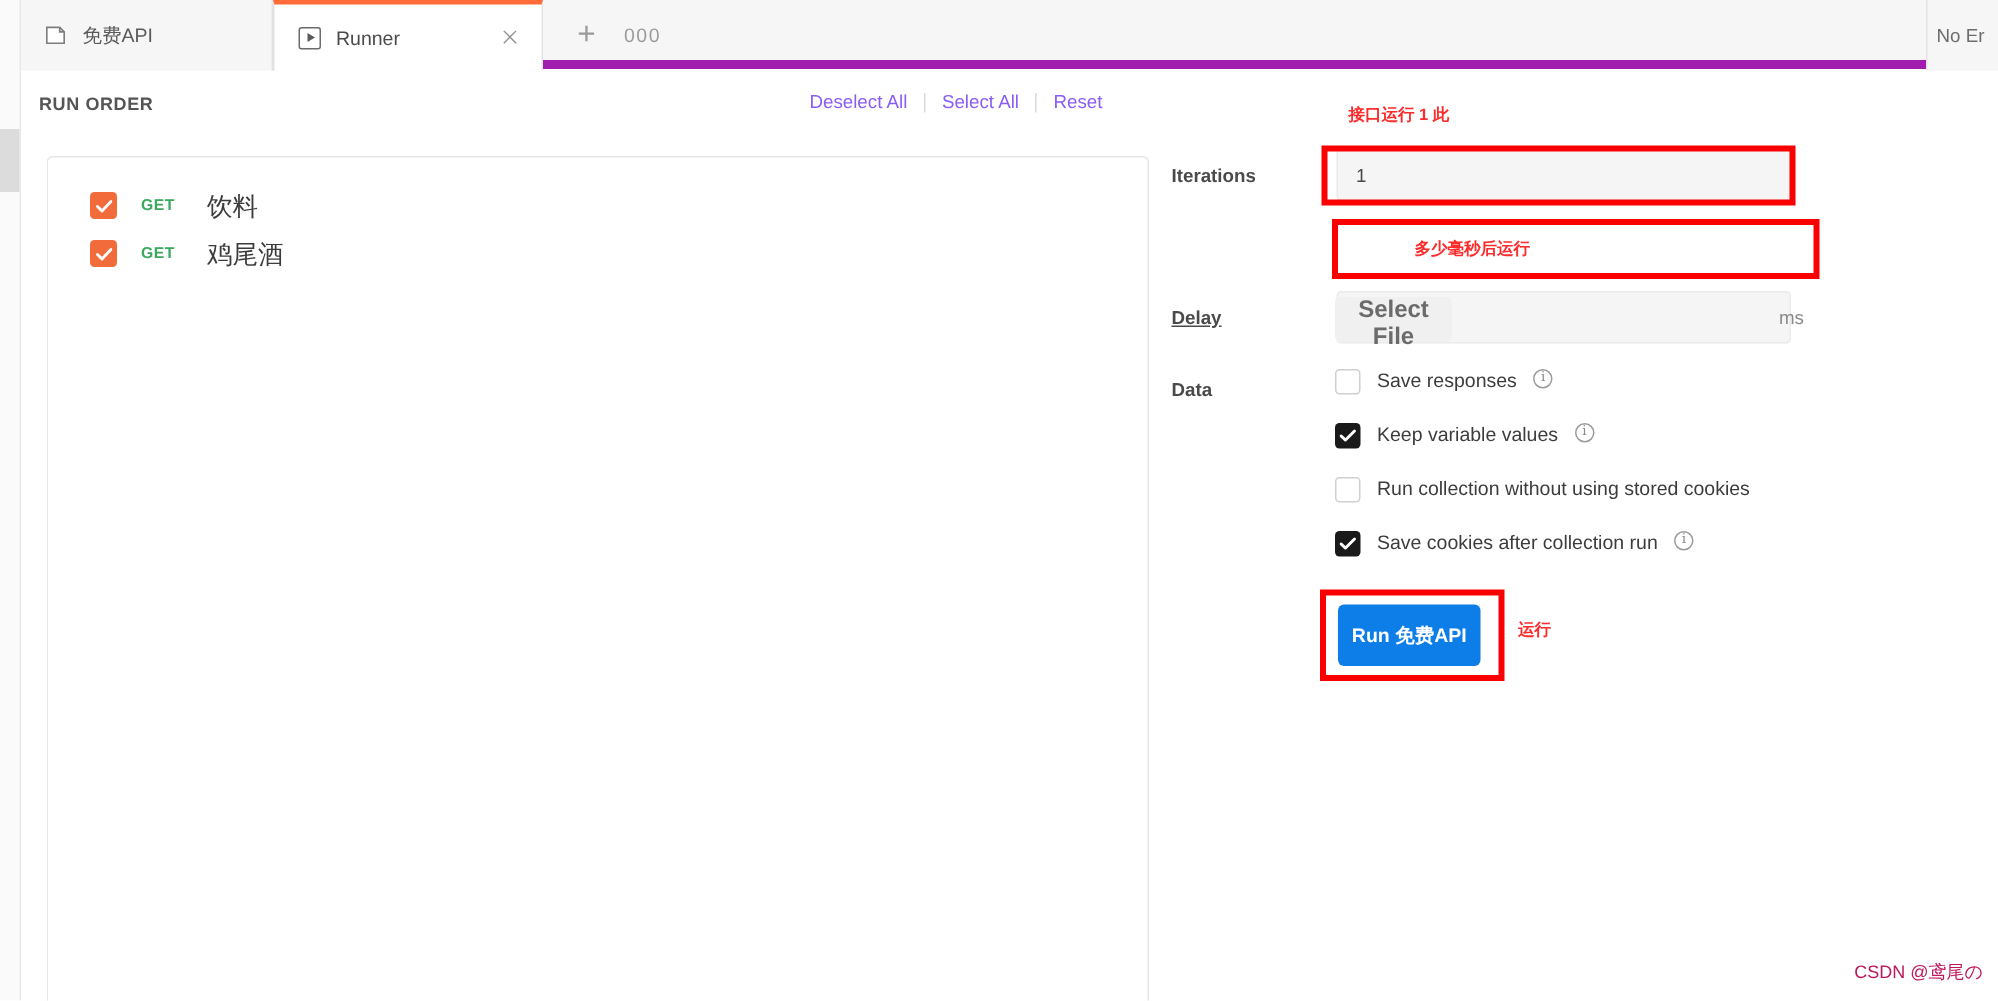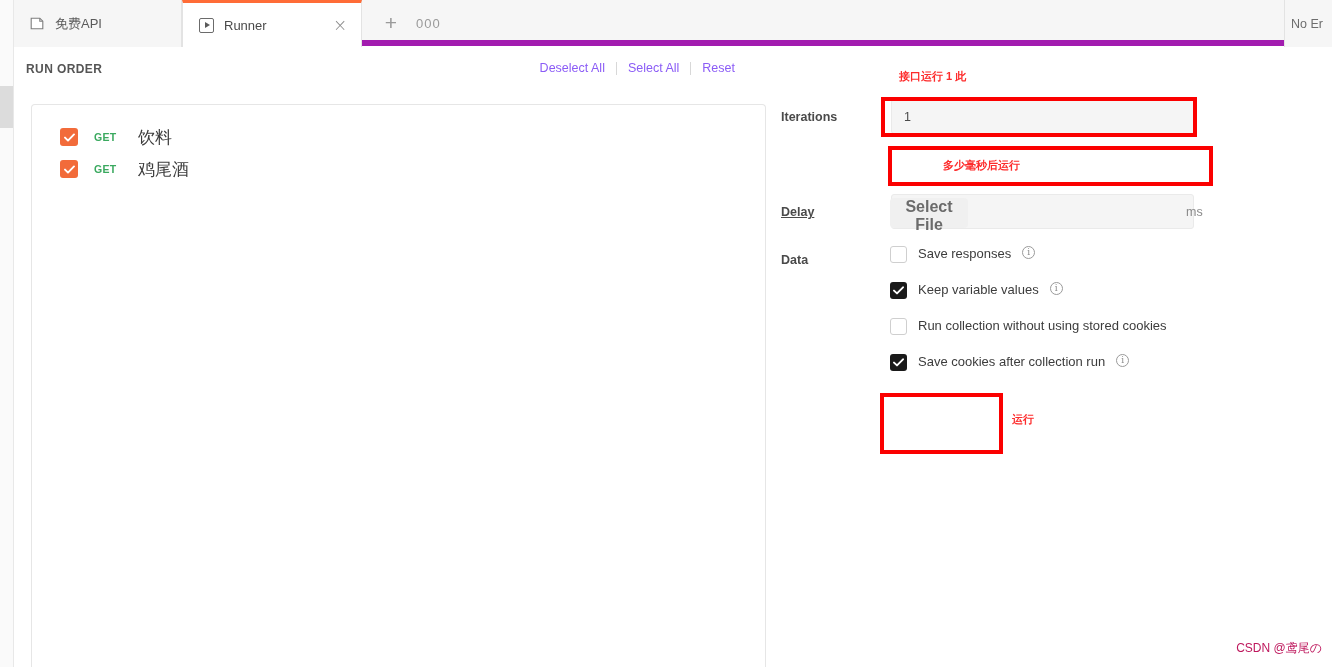--- a/index.html
+++ b/index.html
@@ -291,20 +291,21 @@
   <div class="opt-row" style="top:354px;">
     <span class="cb-box on">
       <svg width="11" height="9" viewBox="0 0 11 9">
         <path d="M1 4.6L4 7.4L10 1.3" fill="none" stroke="#fff" stroke-width="1.9" stroke-linecap="round" stroke-linejoin="round"></path>
       </svg>
     </span>
     <span class="opt-text">Save cookies after collection run</span>
     <span class="icon-info">i</span>
   </div>
 
+  <button class="btn-run" style="left:892px; top:403px; width:95px; height:41px;">Run 免费API</button>
 
   <div class="anno-text" style="left:899px; top:69px;">接口运行 1 此</div>
   <div class="anno-box" style="left:881px; top:97px; width:316px; height:40px;"></div>
 
   <div class="anno-text" style="left:943px; top:158px;">多少毫秒后运行</div>
   <div class="anno-box" style="left:888px; top:146px; width:325px; height:40px;"></div>
 
   <div class="anno-box" style="left:880px; top:393px; width:123px; height:61px;"></div>
   <div class="anno-text" style="left:1012px; top:412px;">运行</div>
 

